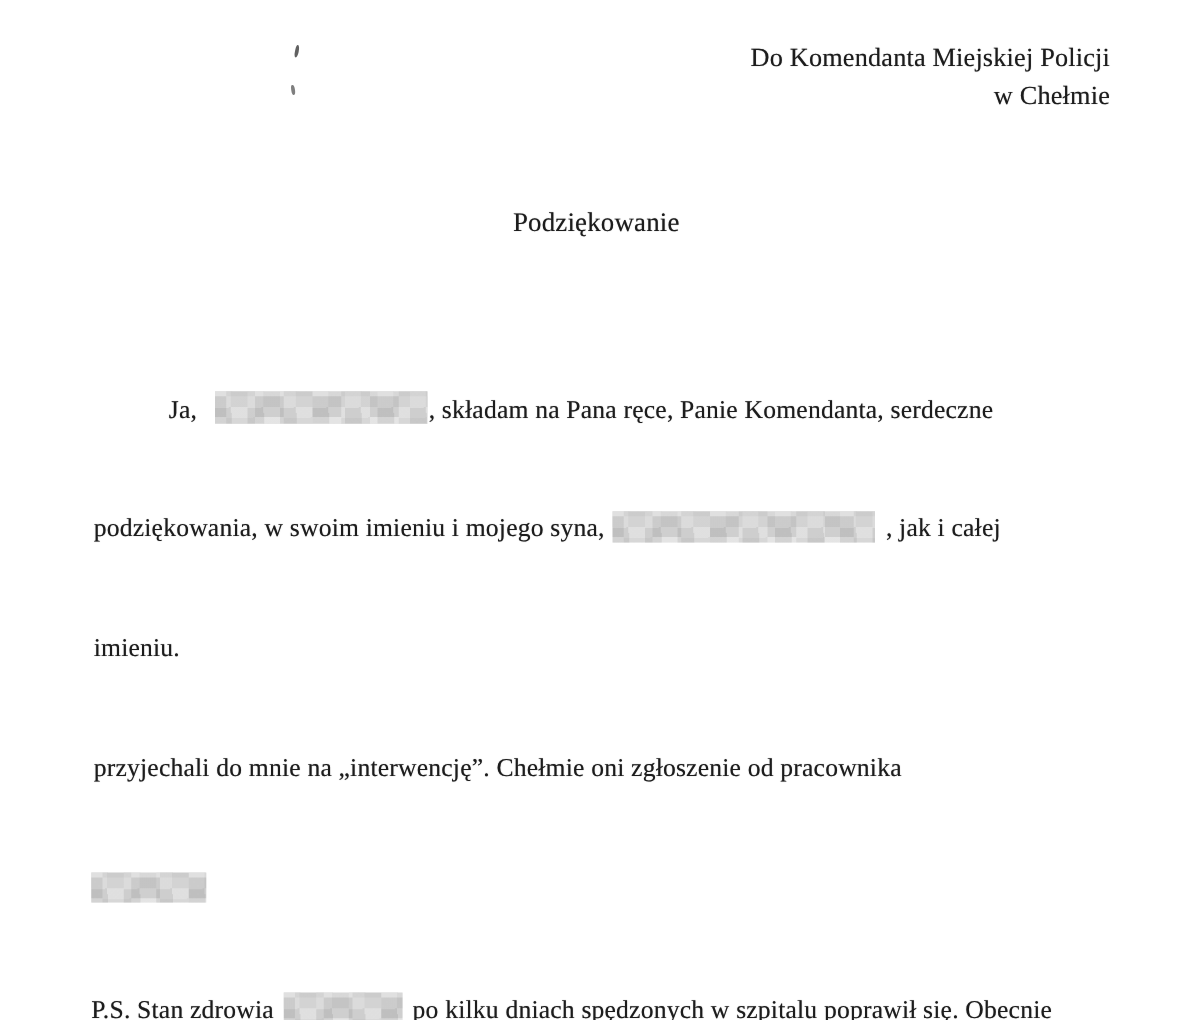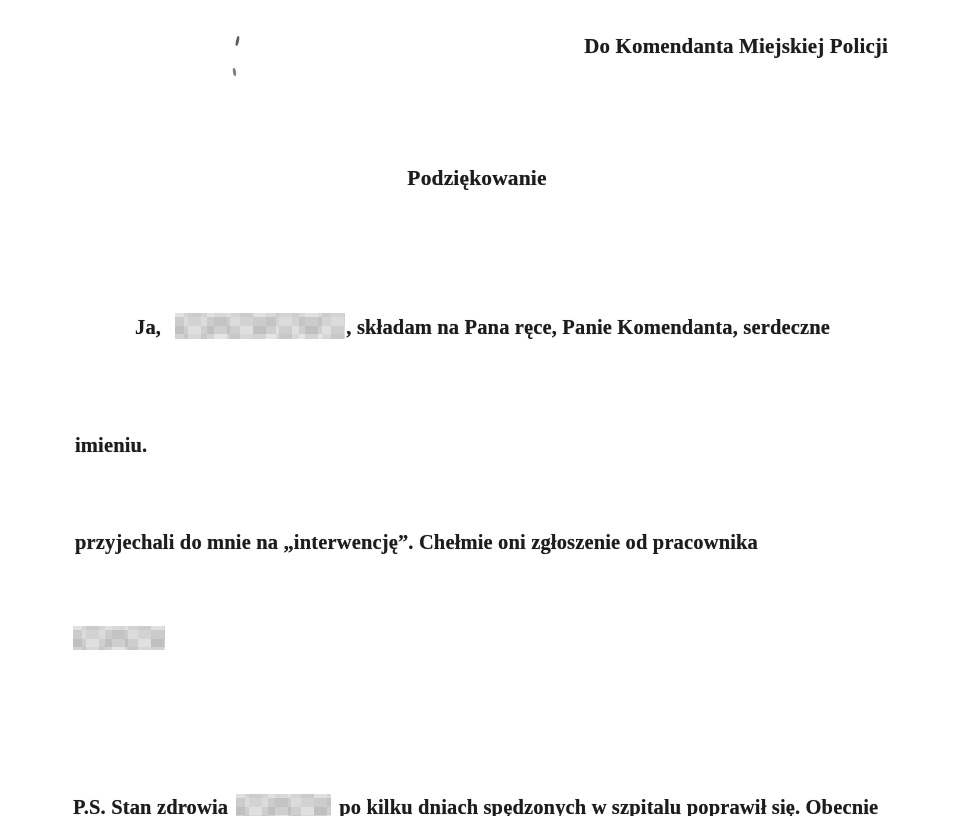--- a/index.html
+++ b/index.html
@@ -8,21 +8,20 @@
     position: relative;
     width: 962px;
     height: 816px;
     background: #ffffff;
     overflow: hidden;
     font-family: "Liberation Serif", "DejaVu Serif", serif;
     font-size: 20.5px;
     color: #1c1c1c;
     text-shadow: 0 0 0.7px rgba(10,10,10,0.55);
     letter-spacing: 0.15px;
-    font-weight: bold;
   }
 
   
   .recipient {
     position: absolute;
     top: 31px;
     right: 74px;
     text-align: right;
     font-size: 21px;
     line-height: 30px;
@@ -86,28 +85,30 @@
 </head>
 <body>
 
 <div class="page">
 
   <span class="artifact a1"></span>
   <span class="artifact a2"></span>
 
   <div class="recipient">
     <div class="rline">Do Komendanta Miejskiej Policji</div>
+    <div class="rline">w Chełmie</div>
   </div>
 
   <div class="title">Podziękowanie</div>
 
   <div class="body">
 
     <div class="line indent"><span>Ja, </span><span class="redact r1"></span><span>, składam na Pana ręce, Panie Komendanta, serdeczne</span></div>
 
+    <div class="line"><span>podziękowania, w swoim imieniu i mojego syna,</span><span class="redact r2"></span><span>, jak i całej</span></div>
 
     <div class="line">imieniu.</div>
 
     <div class="line">przyjechali do mnie na „interwencję”. Chełmie oni zgłoszenie od pracownika</div>
 
     <div class="line"><span class="redact r3"></span></div>
 
     
 
     

